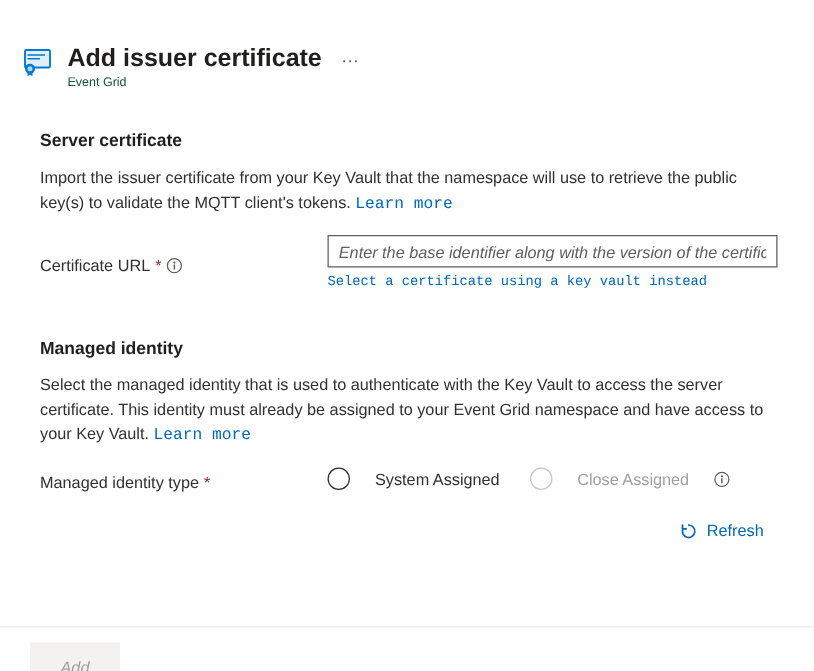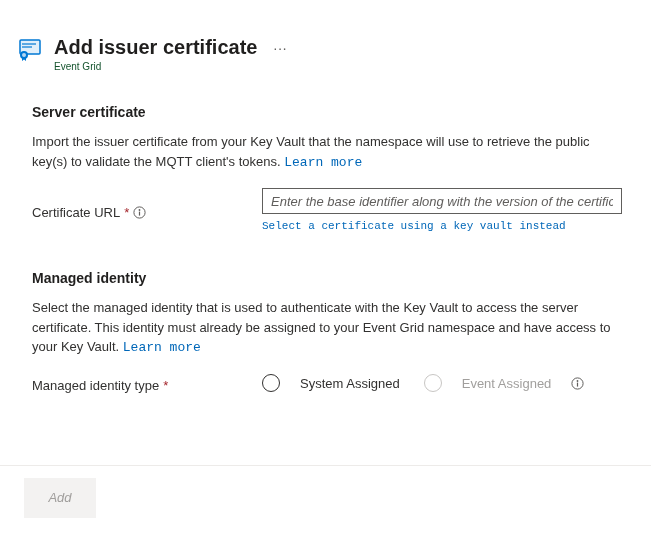--- a/index.html
+++ b/index.html
@@ -227,31 +227,42 @@
           <span>Managed identity type</span>
           <span class="required">*</span>
         </div>
         <div class="radio-group">
           <label class="radio-option">
             <span class="radio-circle"></span>
             <span>System Assigned</span>
           </label>
           <label class="radio-option disabled">
             <span class="radio-circle"></span>
-            <span>Event Assigned</span>
+            <span>Close Assigned</span>
             <span class="info-icon">
               <svg width="13" height="13" viewBox="0 0 13 13">
                   <circle cx="6.5" cy="6.5" r="5.6" fill="none" stroke="#605e5c" stroke-width="1"></circle>
                   <circle cx="6.5" cy="4" r="0.9" fill="#605e5c"></circle>
                   <rect x="5.9" y="5.6" width="1.2" height="4" fill="#605e5c"></rect>
                 </svg>
             </span>
           </label>
         </div>
       </div>
 
+      <div class="refresh-row">
+        <div class="refresh-btn">
+          <span>
+            <svg width="16" height="16" viewBox="0 0 16 16">
+                <path d="M8 3 A5 5 0 1 1 3.3 6" fill="none" stroke="#0067b8" stroke-width="1.4" stroke-linecap="round"></path>
+                <path d="M3 3 L3 6 L6 6" fill="none" stroke="#0067b8" stroke-width="1.4" stroke-linecap="round" stroke-linejoin="round"></path>
+              </svg>
+          </span>
+          <span>Refresh</span>
+        </div>
+      </div>
     </div>
   </div>
 
   <div class="footer">
     <button class="btn disabled">Add</button>
   </div>
 </div>
 
 </body></html>

